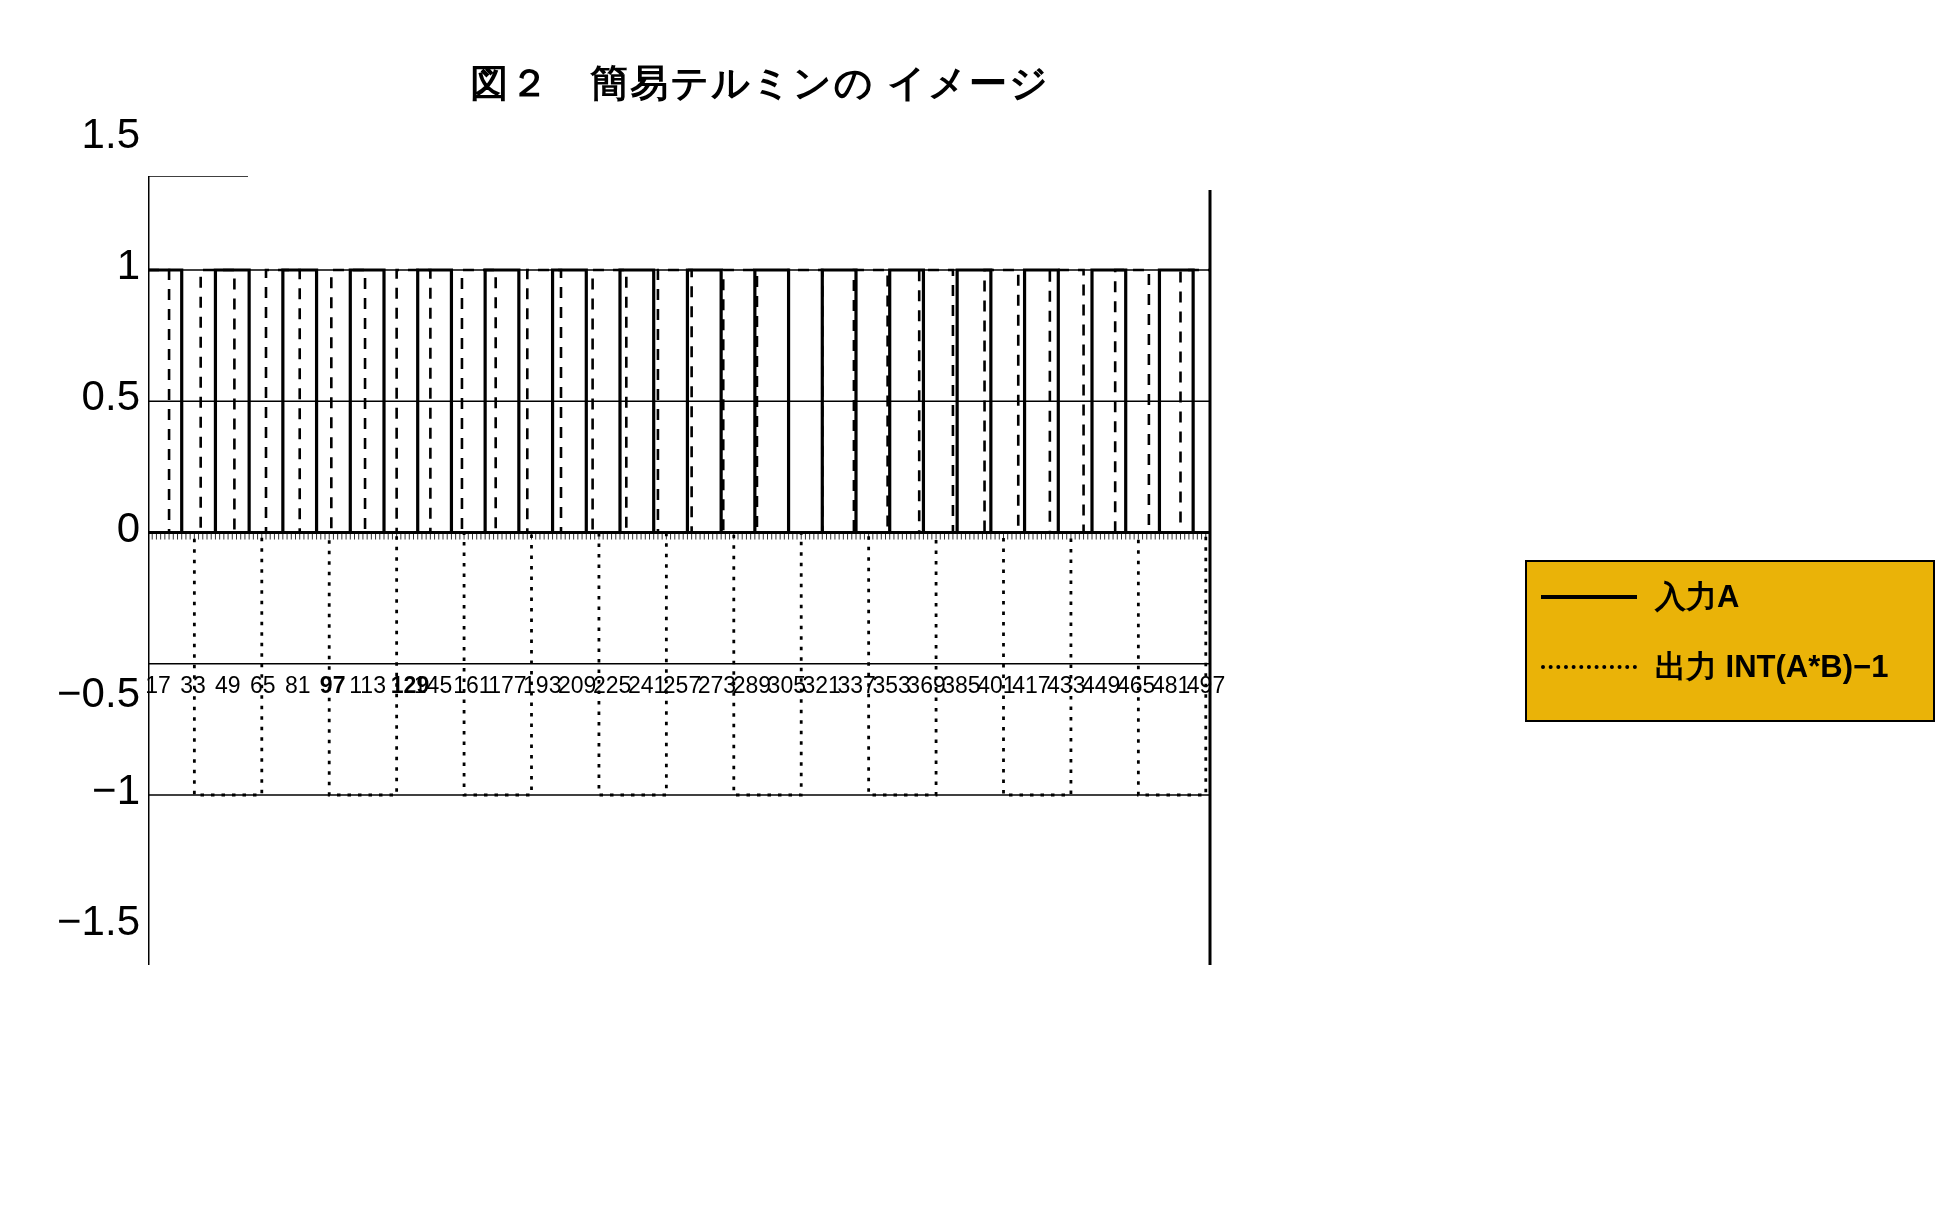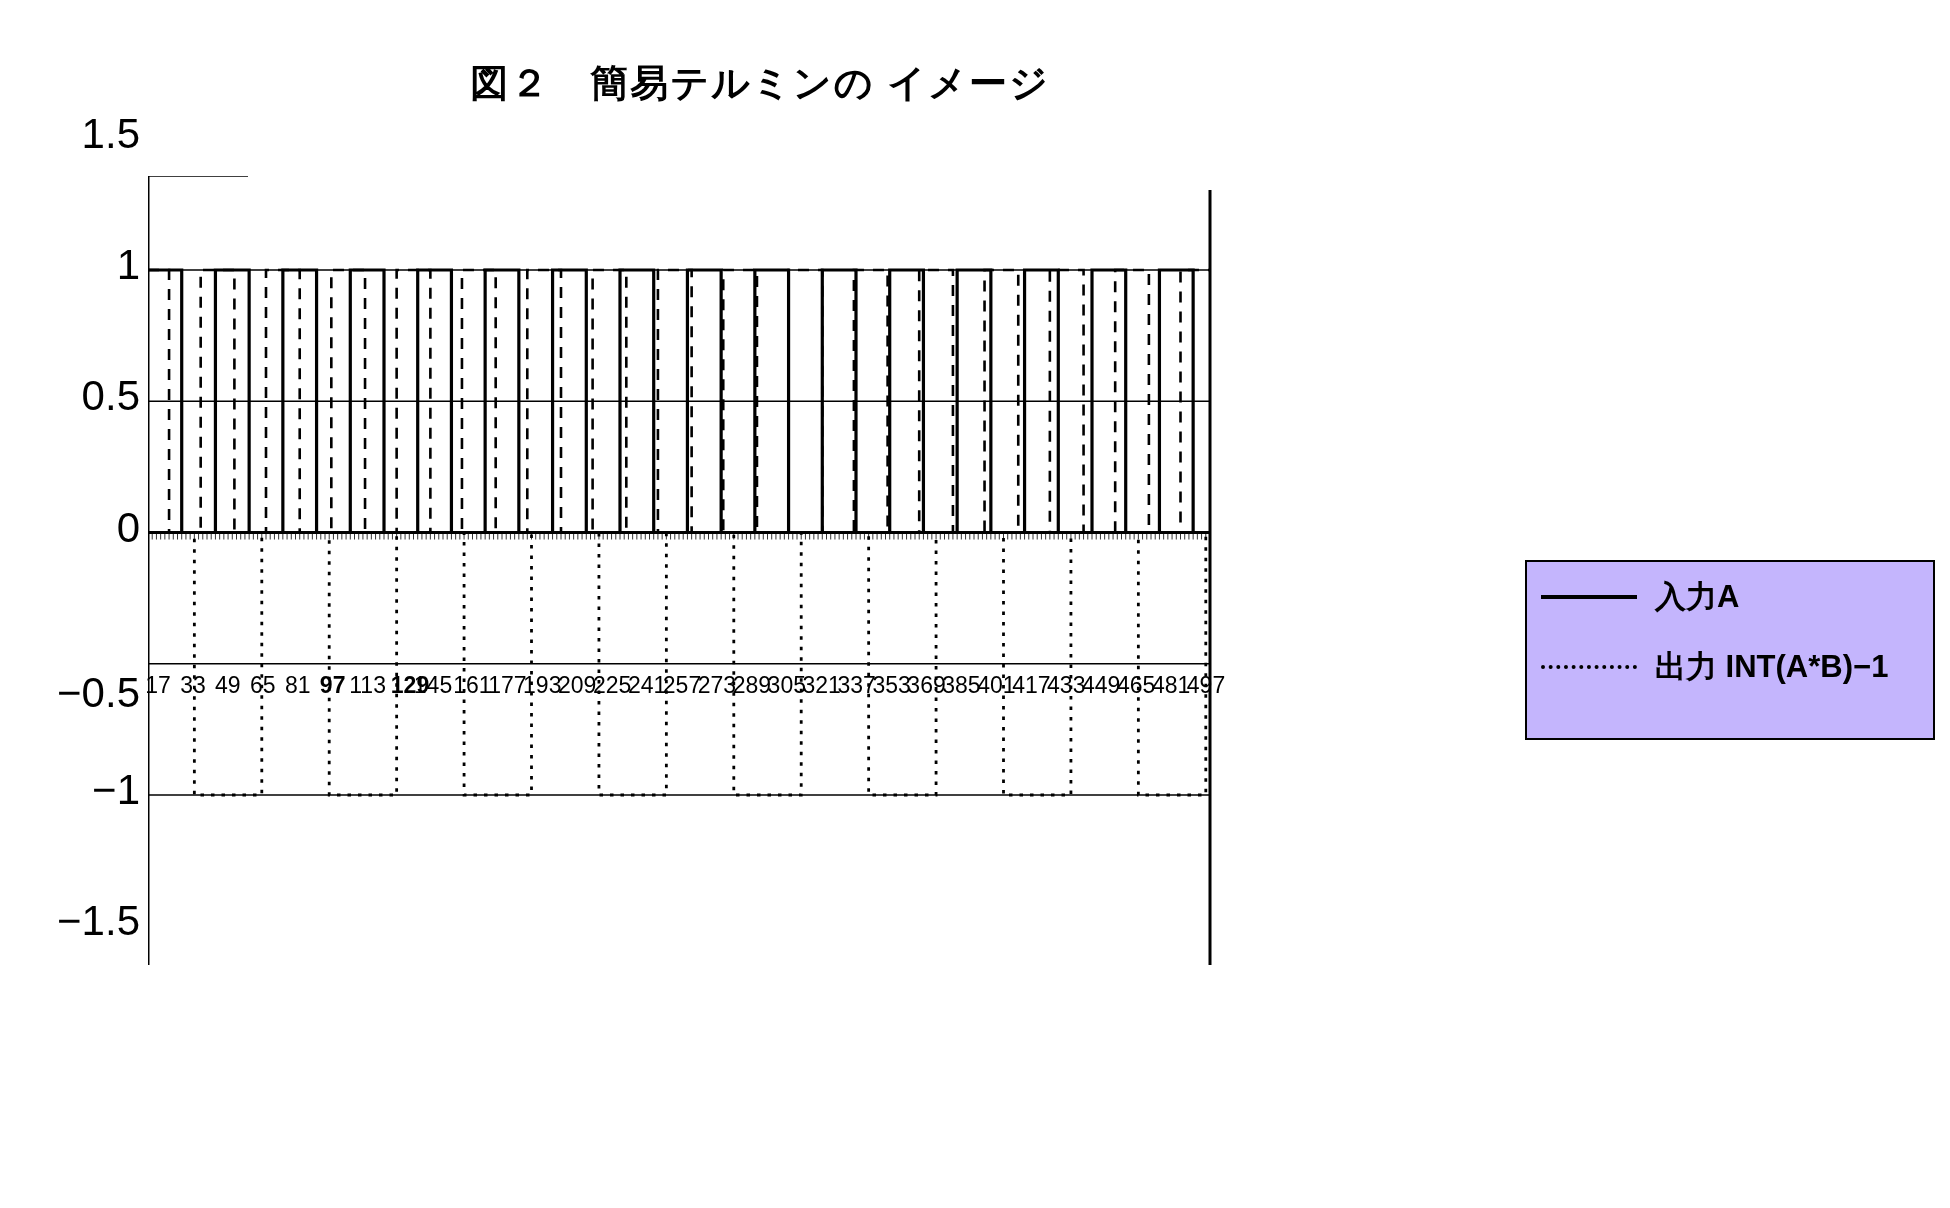--- a/index.html
+++ b/index.html
@@ -68,23 +68,23 @@
     color: #000;
     transform: translateX(-50%);
     white-space: nowrap;
   }
   
   #legend {
     position: absolute;
     left: 1525px;
     top: 560px;
     width: 410px;
-    height: 180px;
+    height: 162px;
     border: 2px solid #000;
-    background: #c4b5fd;
+    background: #eab308;
   }
   .legend-row {
     position: relative;
     height: 70px;
     display: flex;
     align-items: center;
     padding-left: 14px;
   }
   .legend-sample {
     width: 96px;

